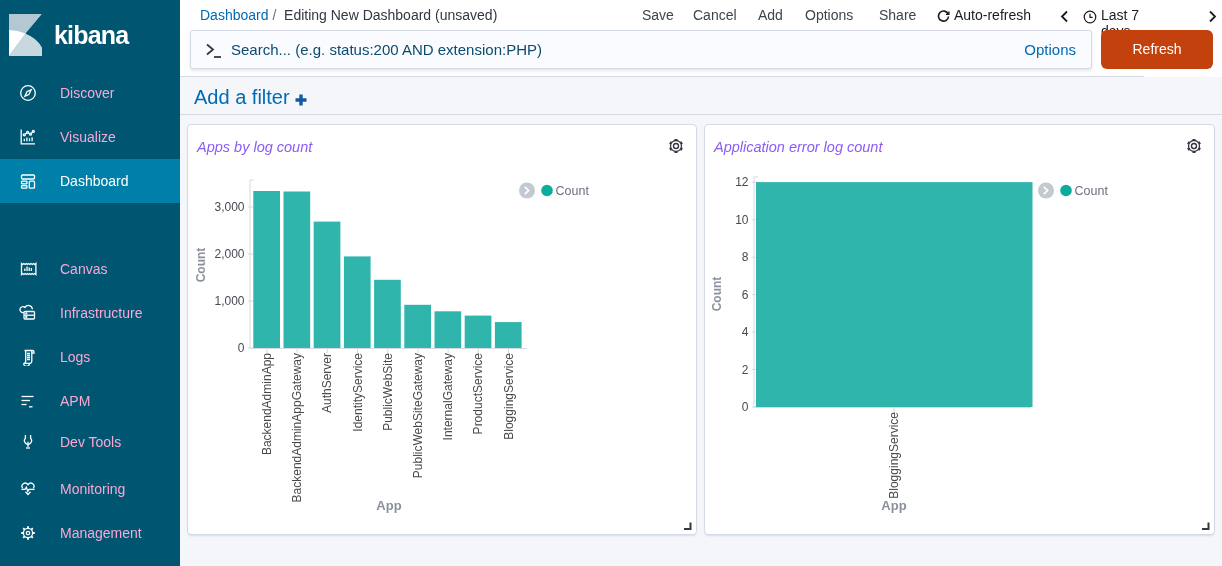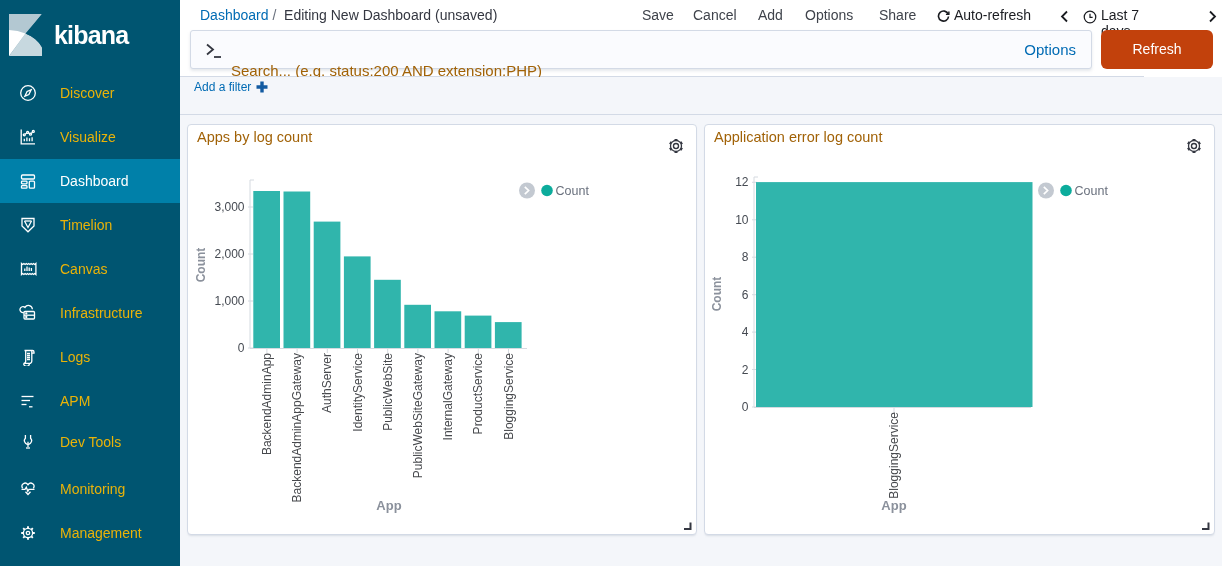--- a/index.html
+++ b/index.html
@@ -8,45 +8,45 @@
   #app { position:relative; width:1222px; height:566px; overflow:hidden; }
   .abs { position:absolute; }
 
   
   #sidebar { left:0; top:0; width:180px; height:566px; background:#005571; }
   #logo { position:absolute; left:0; top:0; width:180px; height:70px; }
   #logotype { position:absolute; left:54px; top:21px; color:#fff; font-size:25px; font-weight:700; letter-spacing:-0.8px; }
   .navitem { position:absolute; left:0; width:180px; height:44px; }
   .navitem.sel { background:#0080A9; }
   .navicon { position:absolute; left:19px; top:13px; width:18px; height:18px; stroke-width:1.3; }
-  .navtext { position:absolute; left:60px; top:0; line-height:44px; font-size:14px; color:#eab308; }
+  .navtext { position:absolute; left:60px; top:0; line-height:44px; font-size:14px; color:#f9a8d4; }
   .navitem.sel .navtext { color:#fff; }
 
   
   #header { left:180px; top:0; width:964px; height:77px; background:#fff; border-bottom:1px solid #d3dae6; }
   #breadcrumb { position:absolute; left:20px; top:7px; font-size:14px; color:#343741; }
   #breadcrumb a { color:#006BB4; text-decoration:none; }
   #topmenu { position:absolute; left:0; top:7px; width:100%; height:22px; font-size:14px; color:#3f434b; }
   #searchbox { position:absolute; left:10px; top:29.5px; width:902px; height:39px; background:#fafbfe; border:1px solid #d3dae6; border-radius:3px; box-shadow:0 2px 3px rgba(152,162,179,0.25); }
   
-  #searchph { position:absolute; left:40px; top:10px; font-size:15px; color:#a16207;margin-top:21px; }
+  #searchph { position:absolute; left:40px; top:10px; font-size:15px; color:#0c4a6e; }
   #searchopts { position:absolute; right:15px; top:10px; font-size:15px; color:#006BB4; }
   #refreshbtn { position:absolute; left:921px; top:29.5px; width:112px; height:39px; background:#c2410c; border-radius:6px; color:#fff; font-size:14px; font-weight:500; text-align:center; line-height:39px; }
 
   
   #filterbar { left:180px; top:77px; width:1042px; height:38px; background:#f4f6fa; border-bottom:1px solid #d3dae6; }
-  #addfilter { position:absolute; left:14px; top:3px; font-size:12px; color:#006BB4; }
+  #addfilter { position:absolute; left:14px; top:9px; font-size:20px; color:#006BB4; }
   
 
   
   #dash { left:180px; top:115px; width:1042px; height:451px; background:#f4f6fa; }
   .panel { position:absolute; top:9px; height:411px; background:#fff; border:1px solid #d3dae6; border-radius:4px; box-shadow:0 2px 2px -1px rgba(152,162,179,0.3); }
   #panel1 { left:7px; width:510px; }
   #panel2 { left:524px; width:511px; }
-  .ptitle { position:absolute; left:9px; top:4px; font-size:14.5px; color:#a16207; }
+  .ptitle { position:absolute; left:9px; top:14px; font-size:14.5px; color:#8b5cf6;font-style:italic; }
   .chartsvg { position:absolute; left:-1px; top:-1px; } #panel1 .chartsvg { width:510px; height:411px; } #panel2 .chartsvg { width:511px; height:411px; }
 </style>
 </head>
 <body>
 <div id="app">
   <svg width="0" height="0" style="position:absolute">
     <defs>
       <g id="gearicon">
         <path d="M0.00,-4.50 L0.00,-7.10 M3.90,-2.25 L6.15,-3.55 M3.90,2.25 L6.15,3.55 M0.00,4.50 L0.00,7.10 M-3.90,-2.25 L-6.15,-3.55 M-3.90,2.25 L-6.15,3.55" stroke="#343741" stroke-width="3" fill="none"></path>
         <circle cx="0" cy="0" r="5.5" fill="#fff" stroke="#343741" stroke-width="1.3"></circle>
@@ -91,28 +91,20 @@
     </div>
     <div class="navitem sel" style="top:159px">
       <svg class="navicon" viewBox="0 0 18 18" fill="none" stroke="#fff" stroke-width="1.2">
         <rect x="2.5" y="3" width="13" height="4" rx="1"></rect>
         <rect x="2.5" y="9.2" width="5.5" height="2.6" rx="0.8"></rect>
         <rect x="2.5" y="13.6" width="5.5" height="2.6" rx="0.8"></rect>
         <rect x="10.3" y="9.2" width="5.2" height="7" rx="1"></rect>
       </svg>
       <div class="navtext">Dashboard</div>
     </div>
-    <div class="navitem" style="top:203px">
-      <svg class="navicon" viewBox="0 0 18 18" fill="none" stroke="#fff" stroke-width="1.2">
-        <path d="M3,2.5 H15 V10 L9,15.8 L3,10 Z"></path>
-        <path d="M5.5,5 L9,11.5 L12.5,5"></path>
-        <path d="M5.5,5 H12.5"></path>
-      </svg>
-      <div class="navtext">Timelion</div>
-    </div>
     <div class="navitem" style="top:247px">
       <svg class="navicon" viewBox="0 0 18 18" fill="none" stroke="#fff" stroke-width="1.2">
         <path d="M2.5,3.5 l1.2,1 1.2,-1 1.2,1 1.2,-1 1.2,1 1.2,-1 1.2,1 1.2,-1 1.2,1 1.2,-1 1.2,1 1.2,-1 V14.5 l-1.2,-1 -1.2,1 -1.2,-1 -1.2,1 -1.2,-1 -1.2,1 -1.2,-1 -1.2,1 -1.2,-1 -1.2,1 -1.2,-1 -1.2,1 Z"></path>
         <path d="M5.8,11 V8.5 M8,11 V6.5 M10.2,11 V7.5 M12.4,11 V8"></path>
       </svg>
       <div class="navtext">Canvas</div>
     </div>
     <div class="navitem" style="top:291px">
       <svg class="navicon" viewBox="0 0 18 18" fill="none" stroke="#fff" stroke-width="1.2">
         <path d="M4.8,8.5 A3,3 0 1 1 6,3.4 A4,4 0 0 1 13.4,5.2"></path>

